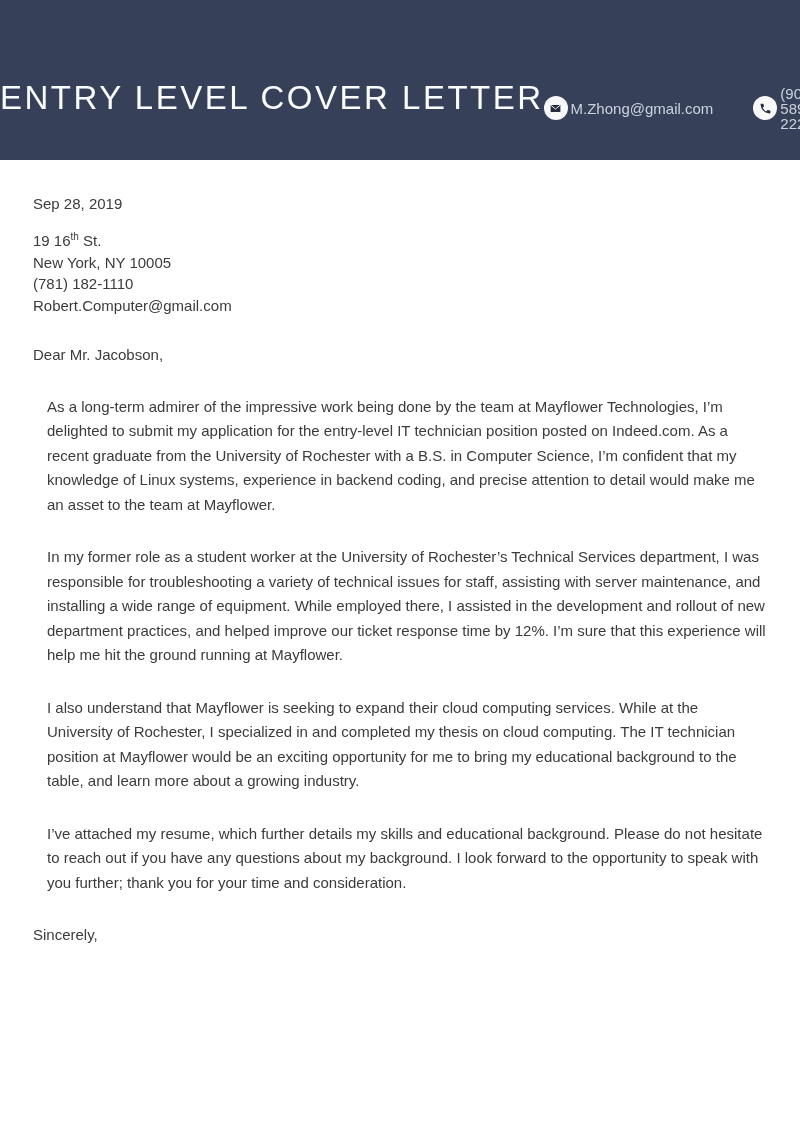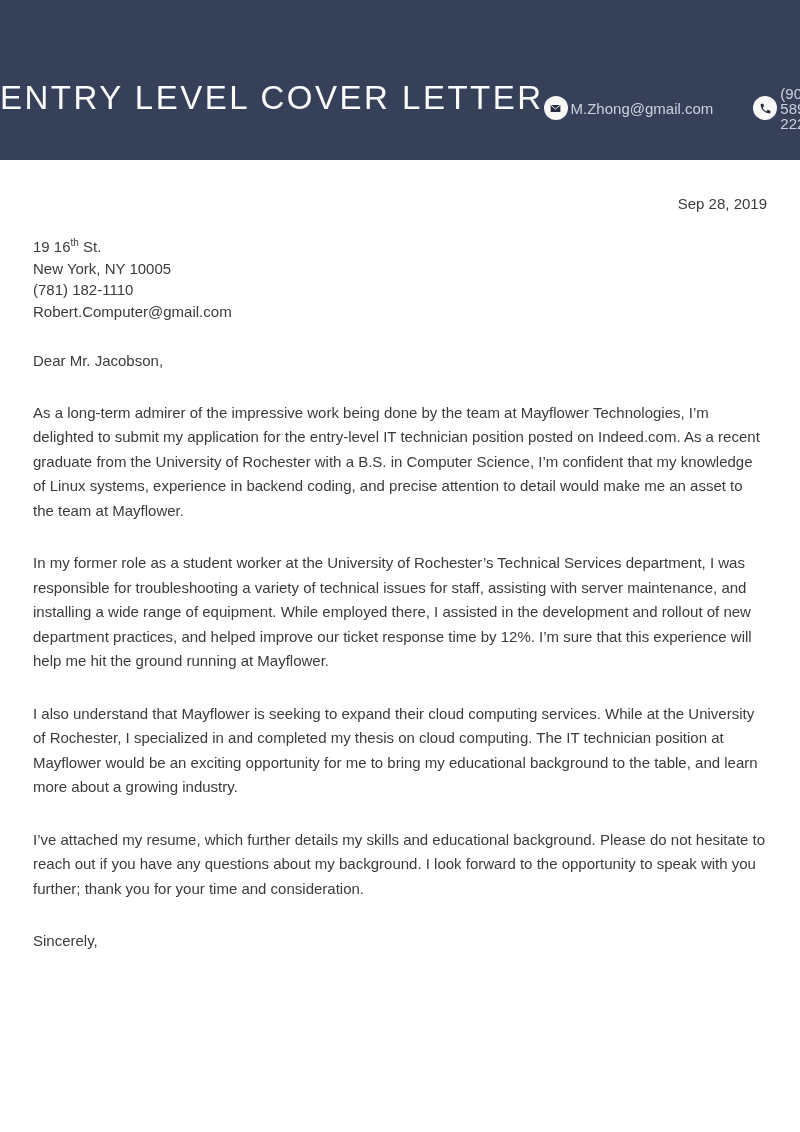--- a/index.html
+++ b/index.html
@@ -65,34 +65,34 @@
   }
   .icon-circle svg { width: 13px; height: 13px; display: block; }
   
   .letter {
     padding: 33px 33px 0 33px;
     color: #3b3b3b;
     font-size: 15px;
   }
   .date-line {
     line-height: 21px;
-    margin-bottom: 22px;
-    text-align: right;
+    margin-bottom: 16px;
   }
   .recipient-block {
     line-height: 21.5px;
     margin-bottom: 27px;
   }
   .salutation {
     line-height: 24.5px;
     margin-bottom: 27px;
   }
   .para {
     line-height: 24.5px;
     margin-bottom: 28px;
+    margin-left: 14px;
   }
   .closing {
     line-height: 24.5px;
     margin-bottom: 29px;
   }
   .signature {
     line-height: 24.5px;
     padding-bottom: 40px;
   }
   sup.ordinal { font-size: 10px; line-height: 0; }

